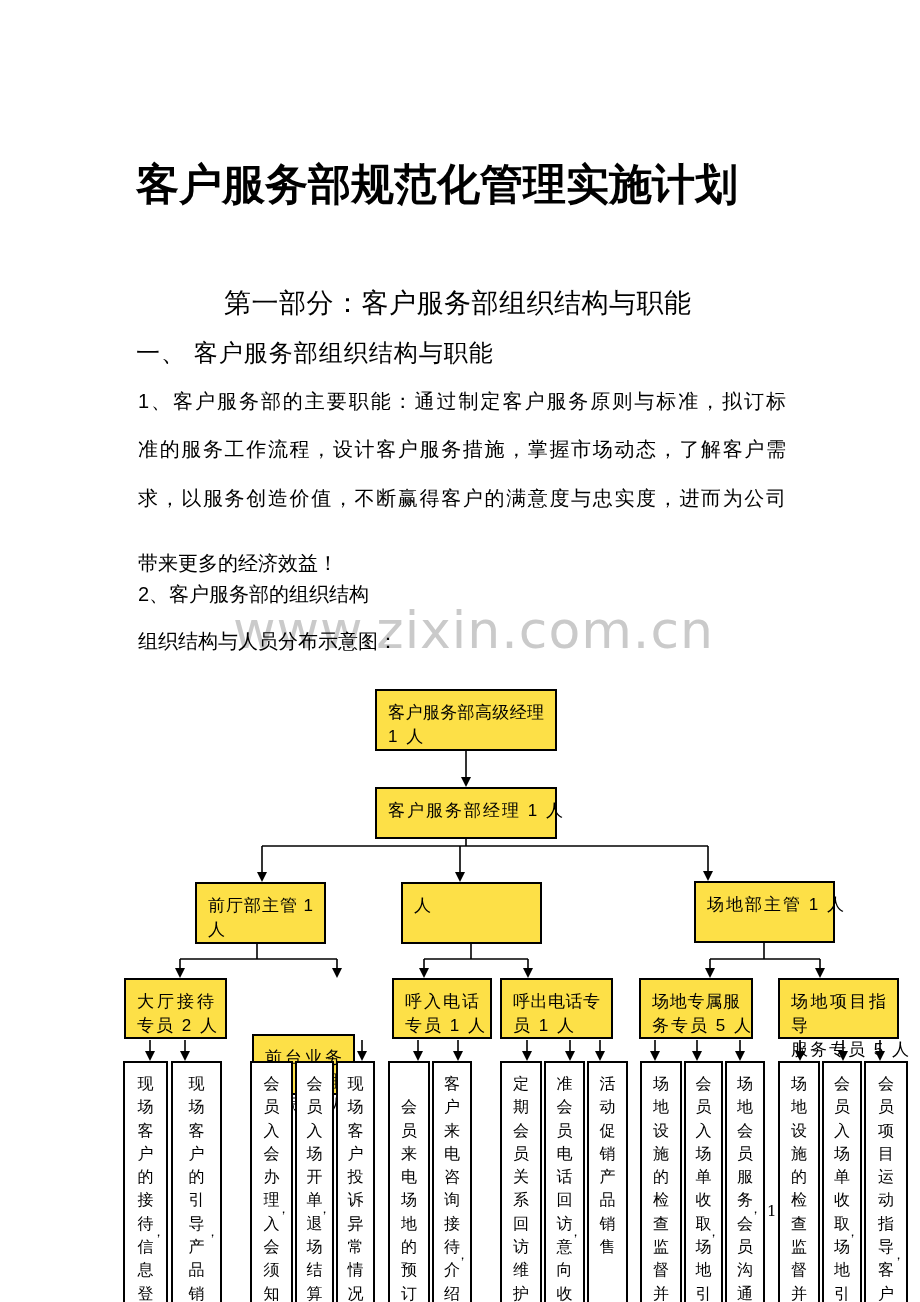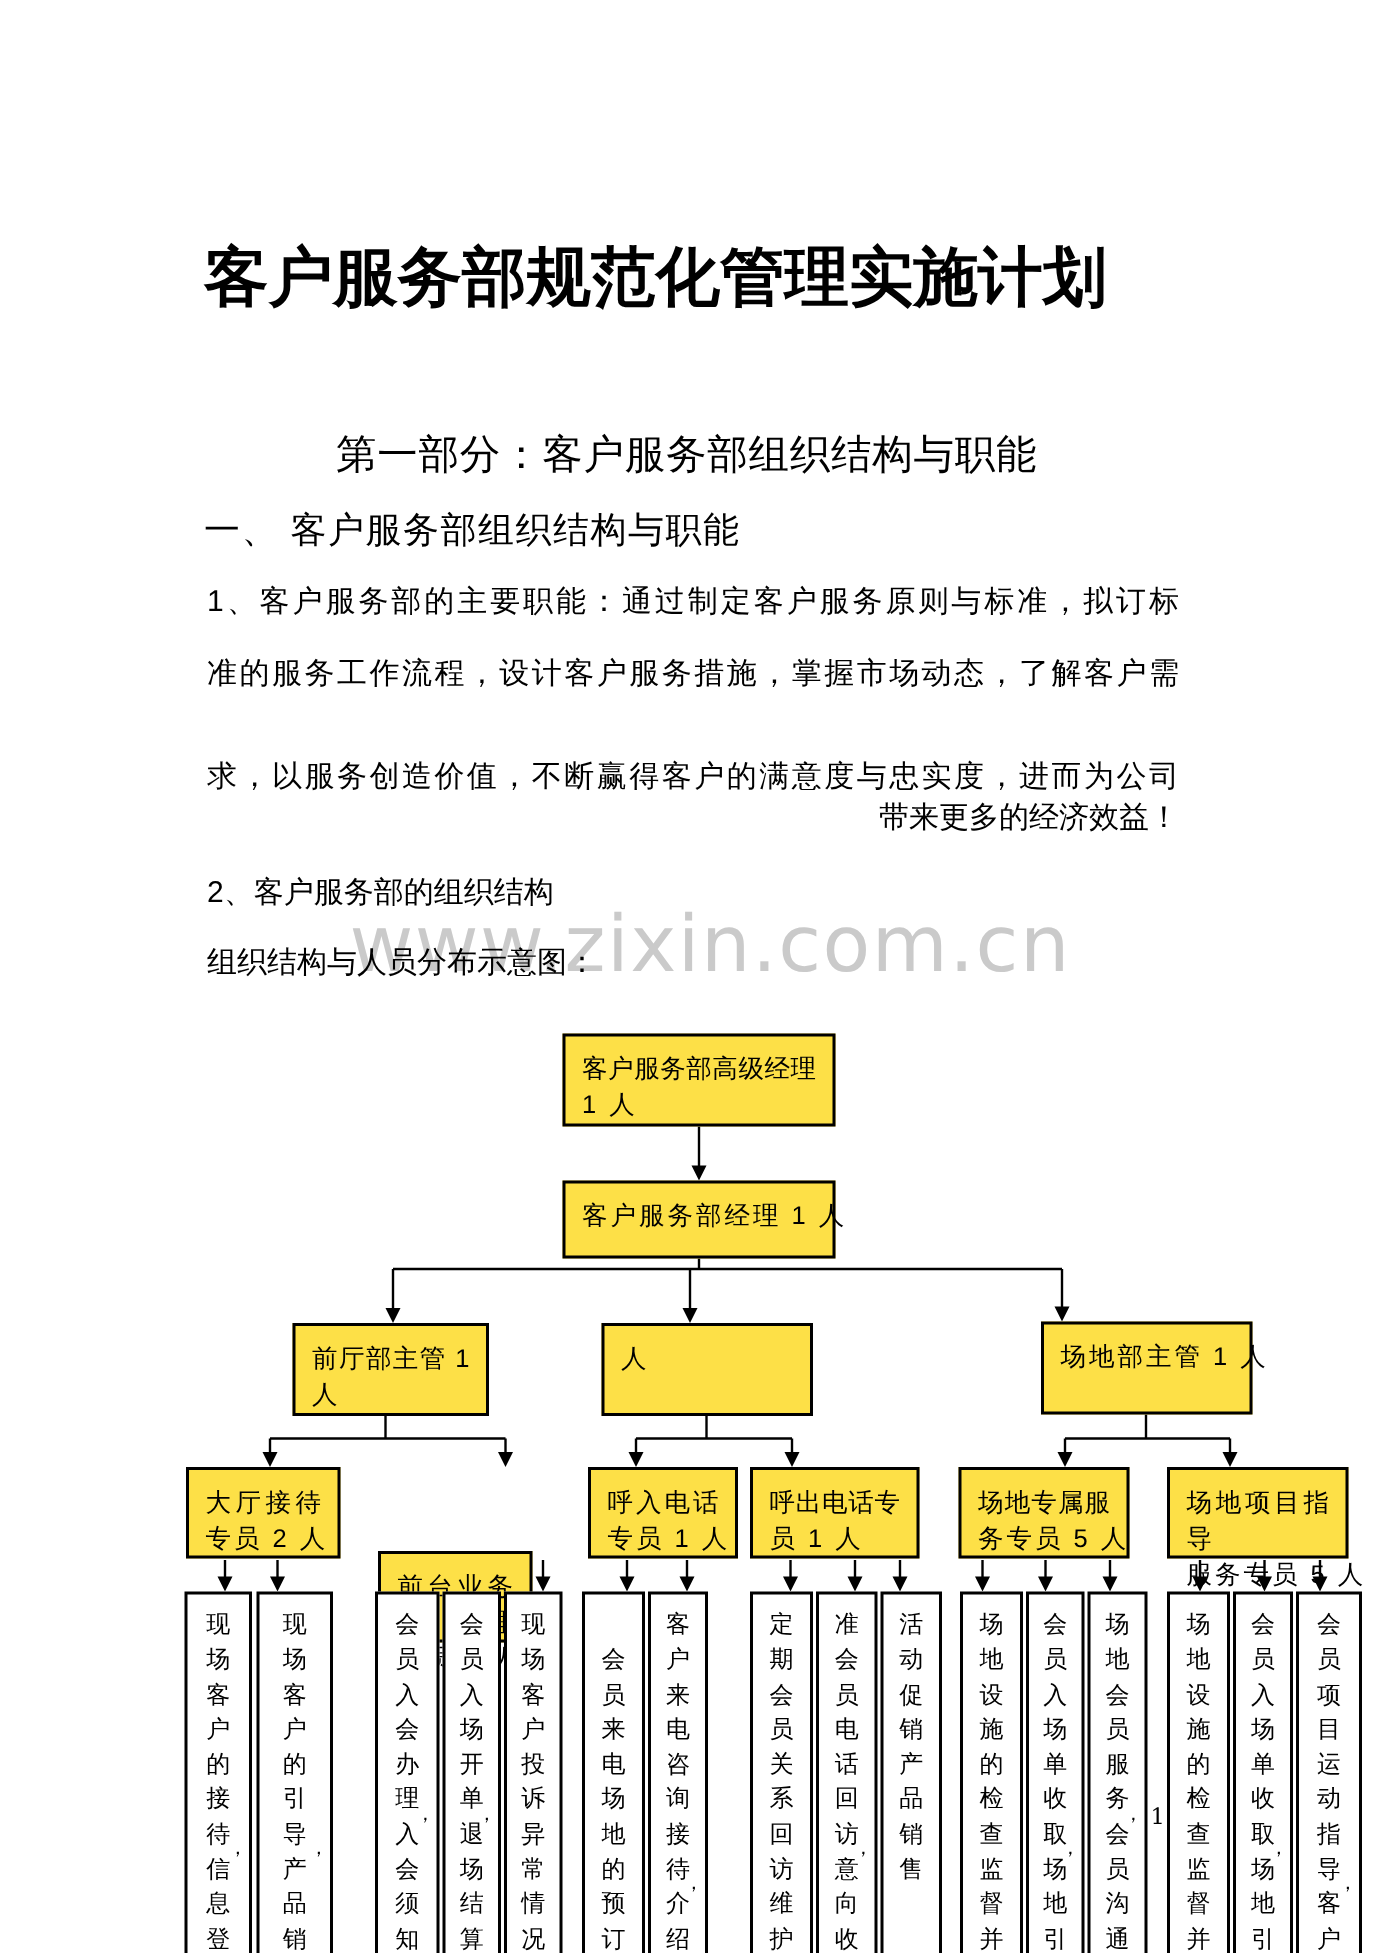--- a/index.html
+++ b/index.html
@@ -35,22 +35,22 @@
 </head>
 <body>
 
 <div class="abs" id="watermark">www.zixin.com.cn</div>
 <div class="abs" id="doc-title">客户服务部规范化管理实施计划</div>
 <div class="abs" id="subtitle">第一部分：客户服务部组织结构与职能</div>
 <div class="abs" id="section-heading">一、 客户服务部组织结构与职能</div>
 <div id="para1">
     <div class="body-line jfull" style="top: 388px;">1、客户服务部的主要职能：通过制定客户服务原则与标准，拟订标</div>
     <div class="body-line jfull" style="top: 436px;">准的服务工作流程，设计客户服务措施，掌握市场动态，了解客户需</div>
-    <div class="body-line jfull" style="top: 485px; margin-top: 20px;">求，以服务创造价值，不断赢得客户的满意度与忠实度，进而为公司</div>
-    <div class="body-line" style="top: 532px; text-align: right;">带来更多的经济效益！</div>
+    <div class="body-line jfull" style="top: 485px;">求，以服务创造价值，不断赢得客户的满意度与忠实度，进而为公司</div>
+    <div class="body-line" style="top: 550px;">带来更多的经济效益！</div>
   </div>
 <div class="abs" id="para2">2、客户服务部的组织结构</div>
 <div class="abs" id="caption">组织结构与人员分布示意图：</div>
 <div class="abs" id="stray-mark">1</div>
 
 <svg id="connectors" width="920" height="1302">
     <line x1="466" y1="839" x2="466" y2="846" stroke="#000" stroke-width="1.6"></line>
     <line x1="262" y1="846" x2="708" y2="846" stroke="#000" stroke-width="1.6"></line>
     <line x1="257" y1="944" x2="257" y2="959" stroke="#000" stroke-width="1.6"></line>
     <line x1="180" y1="959" x2="337" y2="959" stroke="#000" stroke-width="1.6"></line>

